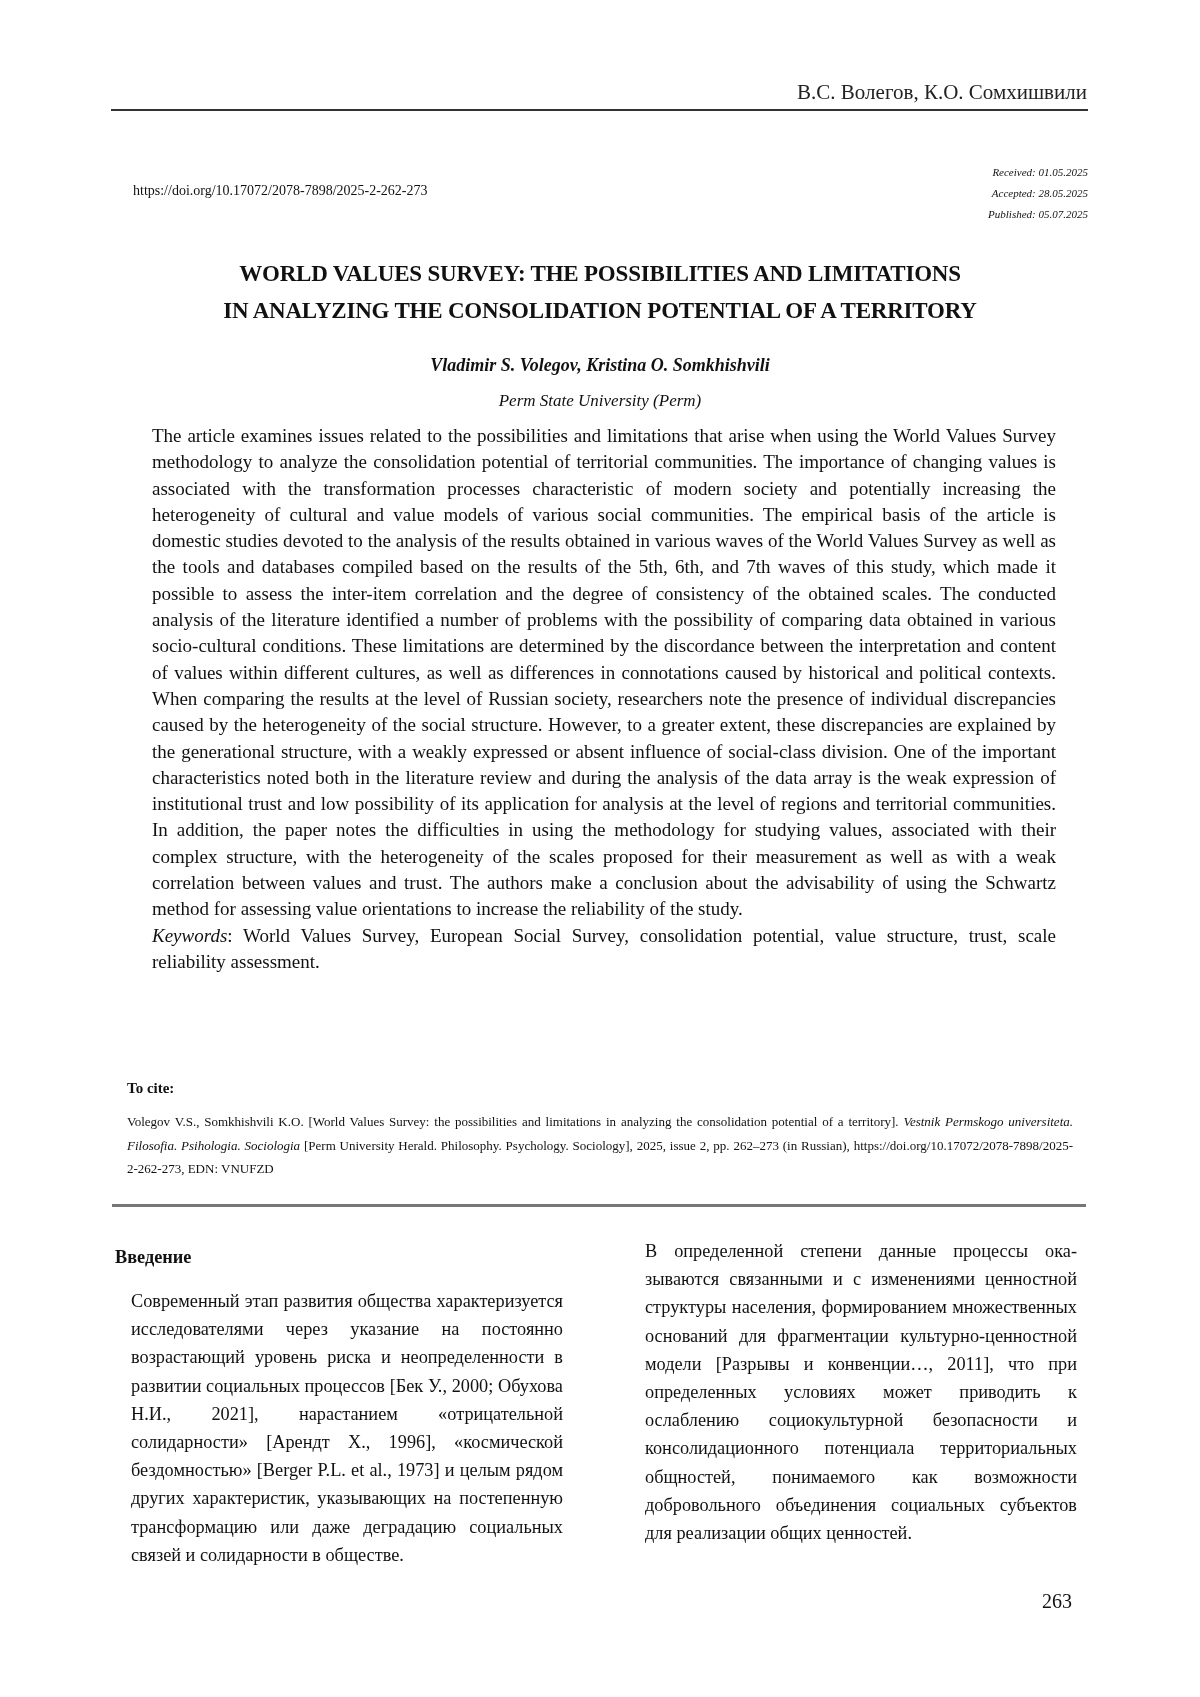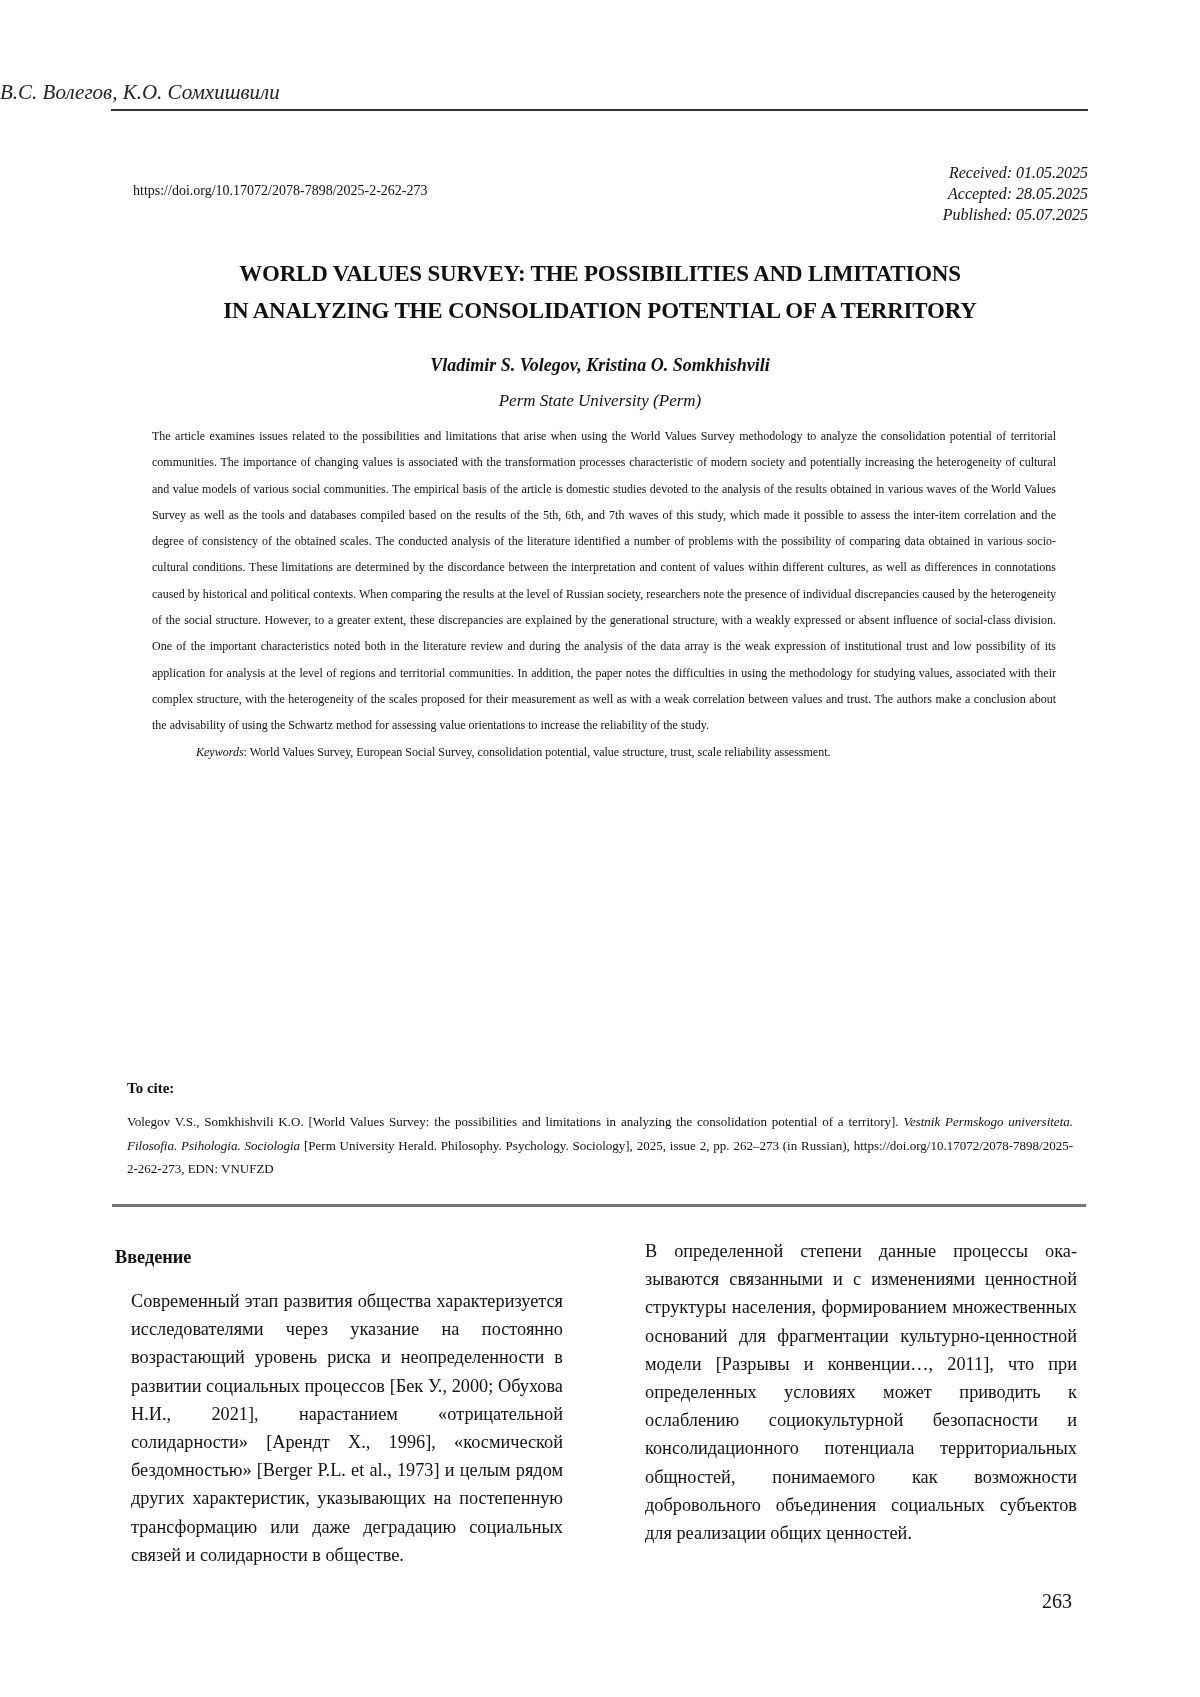--- a/index.html
+++ b/index.html
@@ -1,32 +1,32 @@
 <!DOCTYPE html>
 <html><head>
 <meta charset="utf-8">
 <style>
   html, body { margin: 0; padding: 0; background: #ffffff; }
   body { width: 1200px; height: 1697px; position: relative; overflow: hidden;
          font-family: "Liberation Serif", "DejaVu Serif", serif; color: #111; }
   .abs { position: absolute; }
-  .running-head { left: 0; width: 1087px; top: 80px; text-align: left;
-                  font-style: italic; font-size: 21px; color: #222; }
+  .running-head { left: 0; width: 1087px; top: 80px; text-align: right;
+                  font-size: 21px; color: #222; }
   .top-rule { left: 111px; width: 977px; top: 109px; height: 2px; background: #333; }
   .doi { left: 133px; top: 183px; font-size: 14px; }
-  .dates { right: 112px; top: 162px; text-align: right; font-style: italic; font-size: 16px; line-height: 21px; margin-left: 48px; }
+  .dates { right: 112px; top: 162px; text-align: right; font-style: italic; font-size: 11px; line-height: 21px; margin-left: 48px; }
   .title { left: 0; width: 1200px; top: 255px; text-align: center; font-weight: bold;
            font-size: 23px; line-height: 37px; letter-spacing: -0.2px; }
   .authors { left: 0; width: 1200px; top: 355px; text-align: center; font-weight: bold;
              font-style: italic; font-size: 18px; }
   .affil { left: 0; width: 1200px; top: 391px; text-align: center; font-style: italic; font-size: 17px; }
-  .abstract { left: 152px; width: 904px; top: 423px; font-size: 12px; line-height: 26.3px;
+  .abstract { left: 152px; width: 904px; top: 423px; font-size: 19px; line-height: 26.3px;
               text-align: justify; hyphens: manual; }
   .abstract p { margin: 0; }
-  .kw-label { font-style: italic; margin-left: 44px; }
+  .kw-label { font-style: italic; }
   .cite-label { left: 127px; top: 1080px; font-weight: bold; font-size: 15px; }
   .cite-text { left: 127px; width: 946px; top: 1110px; font-size: 13px; line-height: 23.6px;
                text-align: justify; }
   .cite-text i { font-style: italic; }
   .sep-rule { left: 112px; width: 974px; top: 1204px; height: 3px; background: #777; }
   .col { top: 1240px; width: 464px; font-size: 18.3px; line-height: 28.2px; text-align: justify; }
   .col-left { left: 115px; top: 1243px; }
   .col-right { left: 629px; top: 1221px; }
   .section-h { font-weight: bold; font-size: 18.3px; margin: 0 0 2px 0; line-height: 28px; }
   .col p { margin: 16px; }

